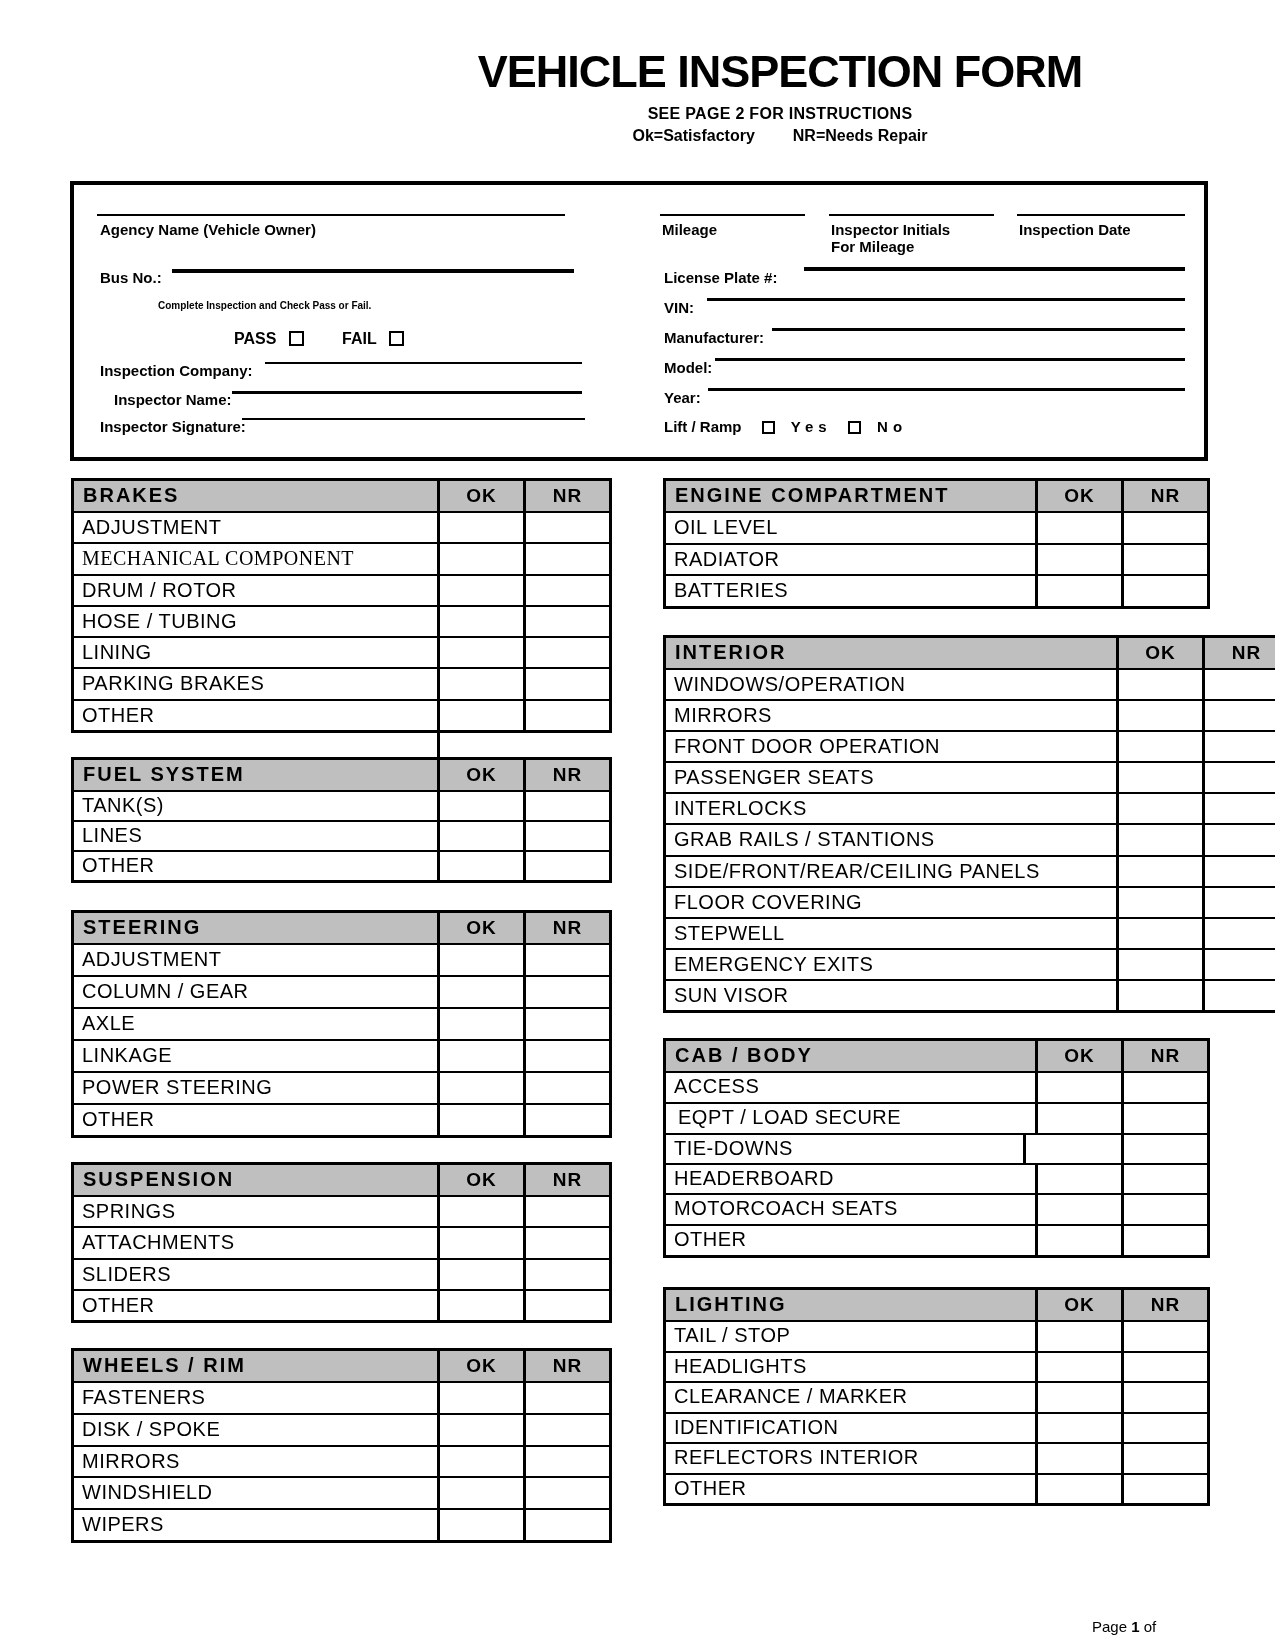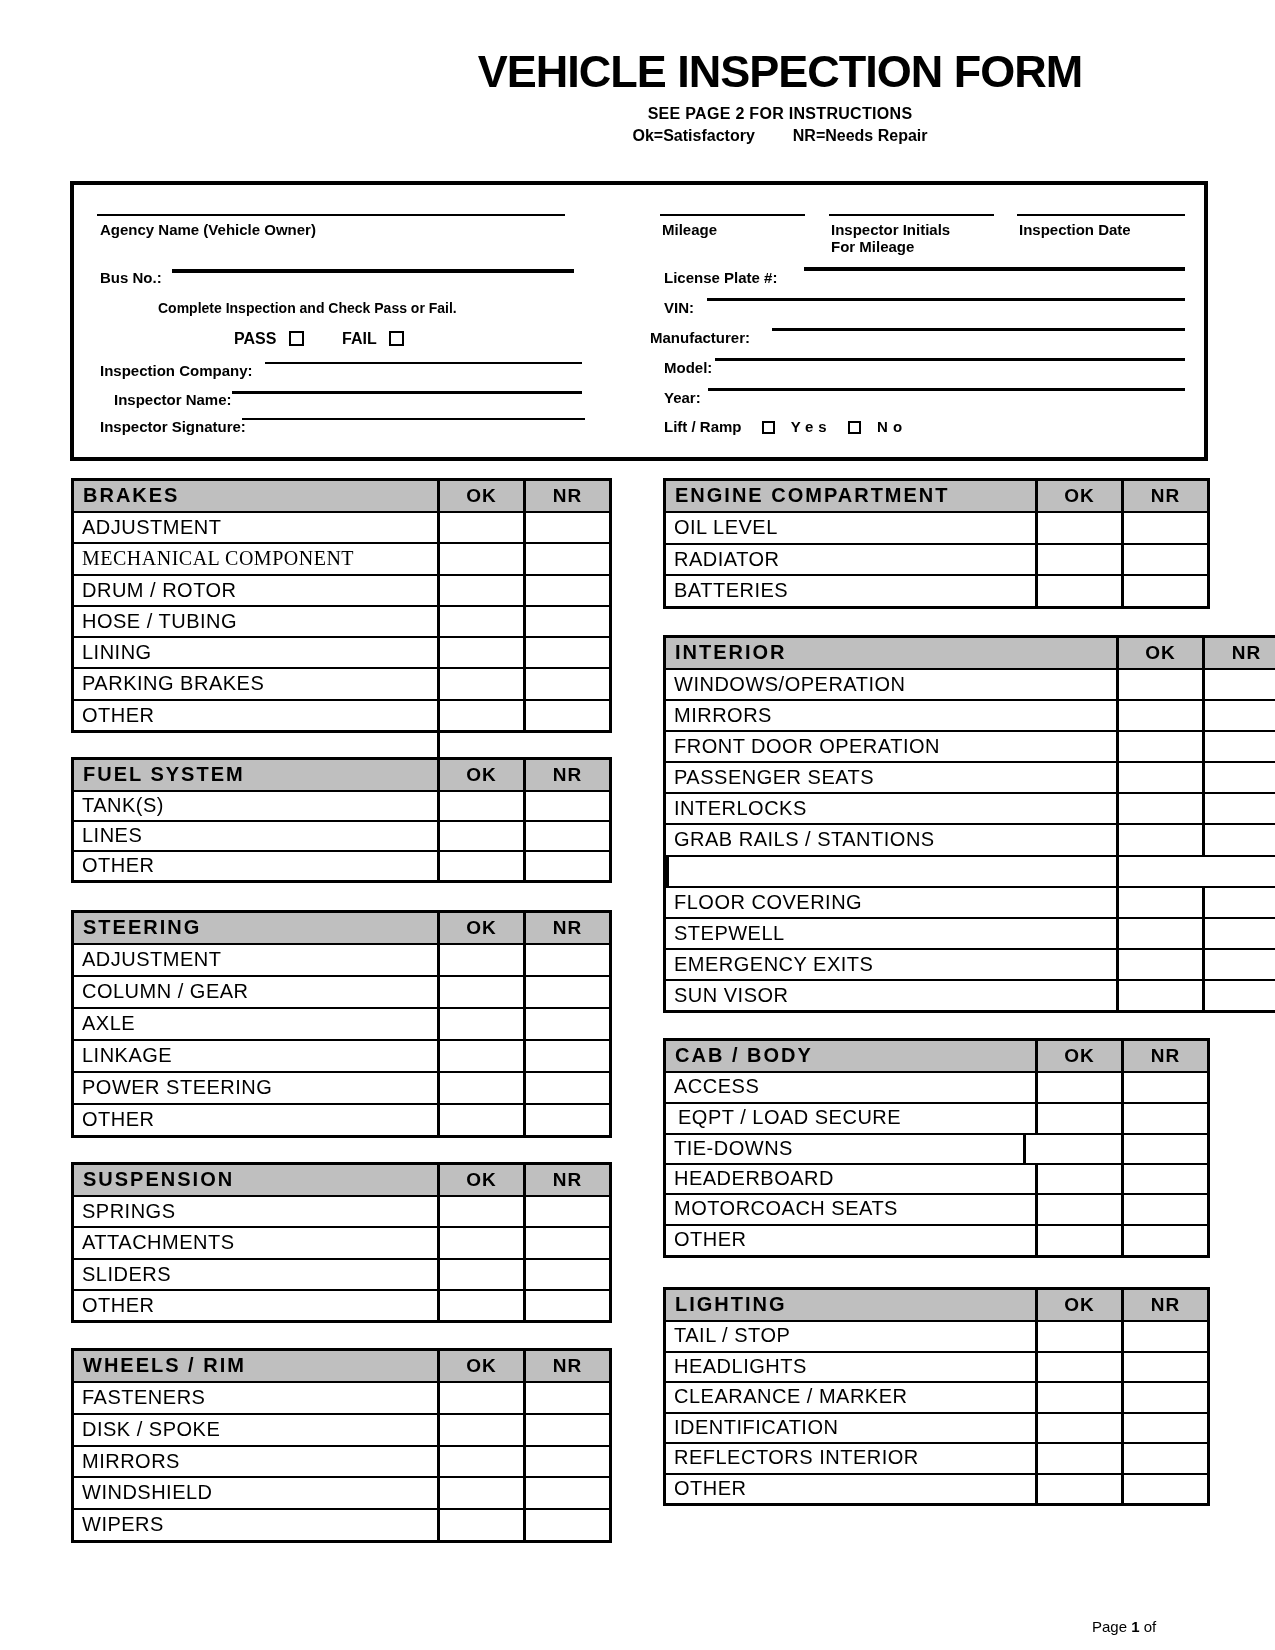--- a/index.html
+++ b/index.html
@@ -50,21 +50,21 @@
   </div>
 
   <div class="header-box">
 
     <div class="hb-line" style="left:23px; top:29px; width:468px;"></div>
     <div class="hb-label" style="left:26px; top:36px;">Agency Name (Vehicle Owner)</div>
 
     <div class="hb-label" style="left:26px; top:84px;">Bus No.:</div>
     <div class="hb-line" style="left:98px; top:84px; width:402px; border-bottom-width:4px;"></div>
 
-    <div class="hb-label" style="left:84px; top:115px; font-size:14px;">Complete Inspection and Check Pass or Fail.</div>
+    <div class="hb-label" style="left:84px; top:115px; font-size:10px;">Complete Inspection and Check Pass or Fail.</div>
 
     <div class="hb-group" style="left:160px; top:145px;">
       <span>PASS</span>
       <span class="cb" style="margin-left:8px;"></span>
     </div>
     <div class="hb-group" style="left:268px; top:145px;">
       <span>FAIL</span>
       <span class="cb" style="margin-left:8px;"></span>
     </div>
 
@@ -86,21 +86,21 @@
       <span>For Mileage</span>
     </div>
     <div class="hb-label" style="left:945px; top:36px;">Inspection Date</div>
 
     <div class="hb-label" style="left:590px; top:84px;">License Plate #:</div>
     <div class="hb-line" style="left:730px; top:82px; width:381px; border-bottom-width:4px;"></div>
 
     <div class="hb-label" style="left:590px; top:114px;">VIN:</div>
     <div class="hb-line" style="left:633px; top:113px; width:478px; border-bottom-width:3px;"></div>
 
-    <div class="hb-label" style="left:576px; top:144px;">Manufacturer:</div>
+    <div class="hb-label" style="left:590px; top:144px;">Manufacturer:</div>
     <div class="hb-line" style="left:698px; top:143px; width:413px; border-bottom-width:3px;"></div>
 
     <div class="hb-label" style="left:590px; top:174px;">Model:</div>
     <div class="hb-line" style="left:641px; top:173px; width:470px; border-bottom-width:3px;"></div>
 
     <div class="hb-label" style="left:590px; top:204px;">Year:</div>
     <div class="hb-line" style="left:634px; top:203px; width:477px; border-bottom-width:3px;"></div>
 
     <div class="hb-group" style="left:590px; top:233px; font-size:15px;">
       <span>Lift / Ramp</span>
@@ -324,20 +324,21 @@
           <div class="t-label" style="line-height: 28.1px;">INTERLOCKS</div>
           <div class="t-cell"></div>
           <div class="t-cell"></div>
         </div>
         <div class="t-row" style="height: 31.1px;">
           <div class="t-label" style="line-height: 28.1px;">GRAB RAILS / STANTIONS</div>
           <div class="t-cell"></div>
           <div class="t-cell"></div>
         </div>
         <div class="t-row" style="height: 31.1px;">
+          <div class="t-label" style="line-height: 28.1px;">SIDE/FRONT/REAR/CEILING PANELS</div>
           <div class="t-cell"></div>
           <div class="t-cell"></div>
         </div>
         <div class="t-row" style="height: 31.1px;">
           <div class="t-label" style="line-height: 28.1px;">FLOOR COVERING</div>
           <div class="t-cell"></div>
           <div class="t-cell"></div>
         </div>
         <div class="t-row" style="height: 31.1px;">
           <div class="t-label" style="line-height: 28.1px;">STEPWELL</div>

